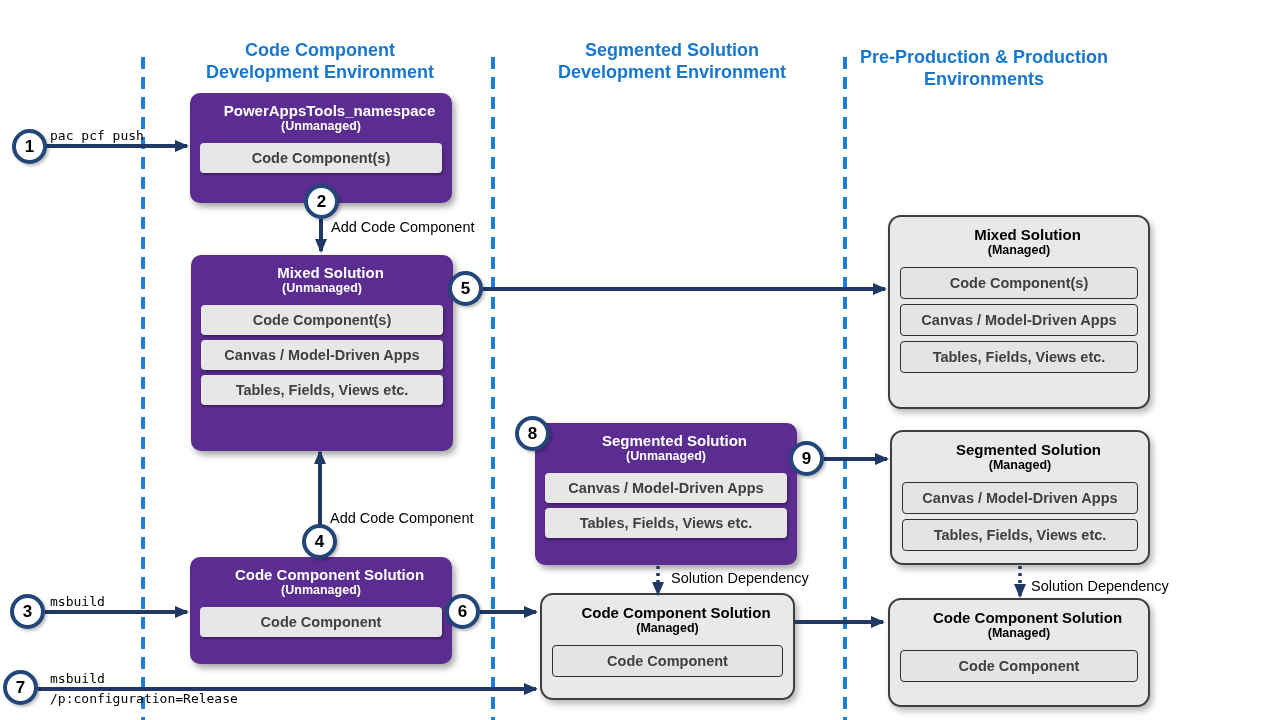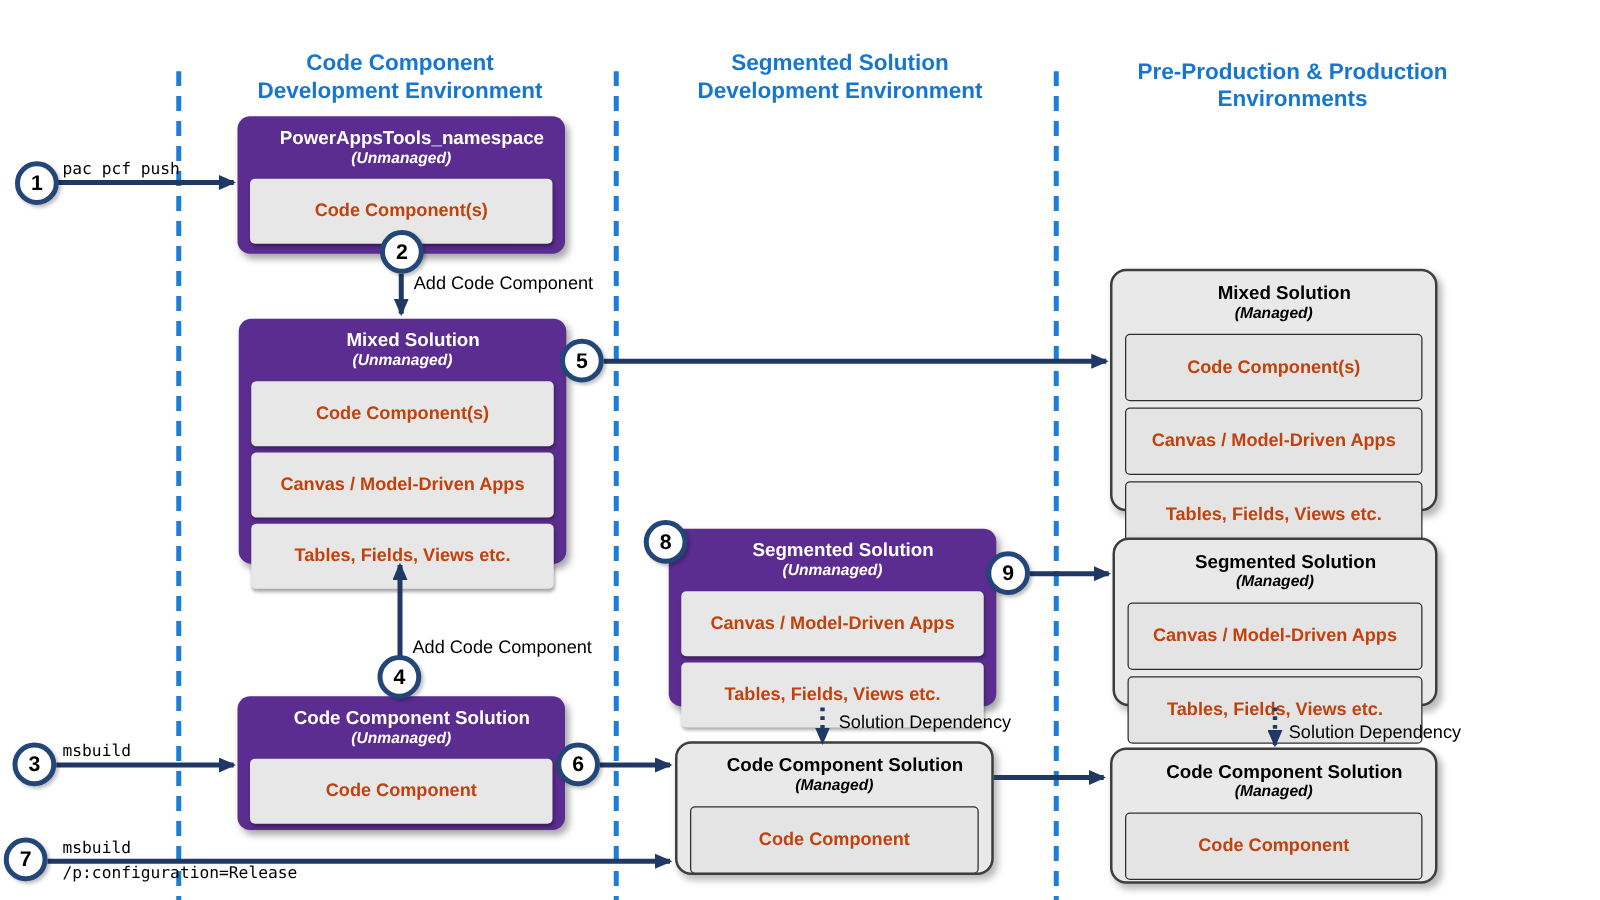--- a/index.html
+++ b/index.html
@@ -7,32 +7,32 @@
   .canvas { position:relative; width:1280px; height:720px; background:#fff; overflow:hidden; }
 
   
   .dash { position:absolute; top:57px; bottom:0; width:4px;
           background:repeating-linear-gradient(180deg,#1B7ED9 0 12px,transparent 12px 20px); }
   .dash1 { left:141px; } .dash2 { left:491px; } .dash3 { left:843px; }
 
   
   .col-header { position:absolute; width:320px; text-align:center; color:#1777CE;
                 font-size:18px; font-weight:bold; line-height:22px; white-space:pre-line; }
-  .ch1 { left:160px; top:39px; } .ch2 { left:512px; top:39px; } .ch3 { left:874px; top:46px; }
+  .ch1 { left:160px; top:39px; } .ch2 { left:512px; top:39px; } .ch3 { left:824px; top:46px; }
 
   
   .box { position:absolute; border-radius:10px; text-align:center; box-sizing:border-box; z-index:2; }
   .purple { background:#5C2D91; color:#fff; box-shadow:3px 4px 6px rgba(0,0,0,.35); }
   .gray   { background:#E9E9E9; color:#000; border:2px solid #3E3E3E; border-radius:13px;
             box-shadow:3px 4px 6px rgba(0,0,0,.28); }
   .box .title { font-size:15px; font-weight:bold; line-height:17px; margin-top:9px;padding-left:17px; }
-  .box .sub   { font-size:12.5px; font-weight:bold; line-height:15px;font-style:italic; }
+  .box .sub   { font-size:12.5px; font-weight:bold; line-height:15px; }
   .box .items { margin-top:9px; padding:0 10px; display:flex; flex-direction:column; gap:5px; }
-  .item { height:52px; background:#E7E7E7; border-radius:4px; display:flex; align-items:center;
-          justify-content:center; font-weight:bold; font-size:14.5px; color:#c2410c; }
+  .item { height:30px; background:#E7E7E7; border-radius:4px; display:flex; align-items:center;
+          justify-content:center; font-weight:bold; font-size:14.5px; color:#404040; }
   .purple .item { box-shadow:1px 2px 3px rgba(0,0,0,.35); }
   .gray .item   { border:1.5px solid #2E2E2E; background:#E4E4E4; }
 
   
   .step { position:absolute; width:35px; height:35px; border-radius:50%; background:#fff;
           border:4px solid #234679; box-sizing:border-box; display:flex; align-items:center;
           justify-content:center; font-size:17px; font-weight:bold; color:#000; z-index:6;
           box-shadow:2px 2px 3px rgba(0,0,0,.25); }
 
   

